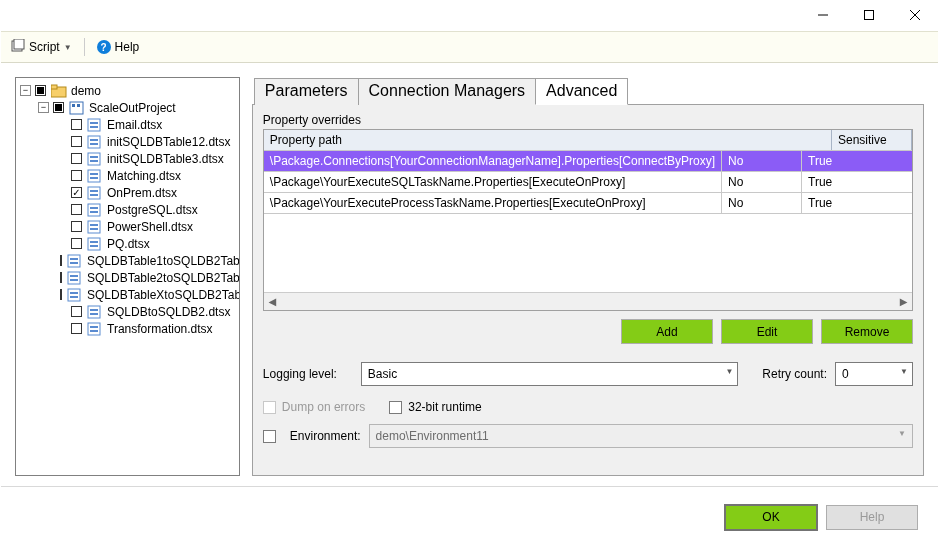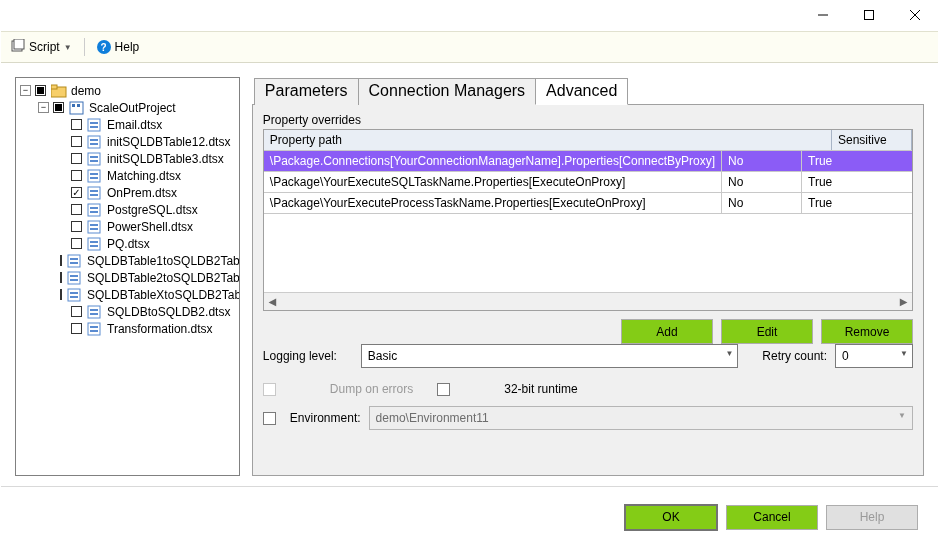--- a/index.html
+++ b/index.html
@@ -180,21 +180,21 @@
   .btn {
     min-width:70px; height:23px;
     border:1px solid #adadad;
     background:#84cc16;
     display:flex; align-items:center; justify-content:center;
     padding:0 10px;
     cursor:default;
   }
   .form-row {
     display:flex; align-items:center;
-    margin-top:0; gap:8px;
+    margin-top:18px; gap:8px;
   }
   .form-label { width:90px; }
   .select {
     height:22px;
     border:1px solid #7a7a7a;
     background:#fff;
     display:flex; align-items:center;
     padding:0 6px;
     position:relative;
   }
@@ -205,21 +205,21 @@
   .select.lg { flex:1; }
   .select.sm { width:64px; }
   .retry-label { margin-left:16px; }
   .chk-row { display:flex; align-items:center; gap:24px; margin-top:14px; }
   .chkbox {
     width:13px; height:13px; border:1px solid #7a7a7a;
     background:#fff; display:inline-block; margin-right:6px;
     box-sizing:border-box;
   }
   .chk-label.disabled { color:#9a9a9a; }
-  .chk-label { display:flex; align-items:center;gap:48px; }
+  .chk-label { display:flex; align-items:center; }
   .env-row {
     display:flex; align-items:center;
     margin-top:10px; gap:8px;
   }
   .env-field {
     flex:1; height:22px;
     border:1px solid #b5b5b5;
     background:#eeeeee;
     color:#6d6d6d;
     display:flex; align-items:center;
@@ -574,17 +574,16 @@
             <span>demo\Environment11</span>
             <span class="caret">▼</span>
           </div>
         </div>
       </div>
     </div>
   </div>
 
   <div class="footer">
     <div class="btn primary">OK</div>
-    <div class="btn">Cancel</div>
     <div class="btn disabled">Help</div>
   </div>
 
 </div>
 
 </body></html>

